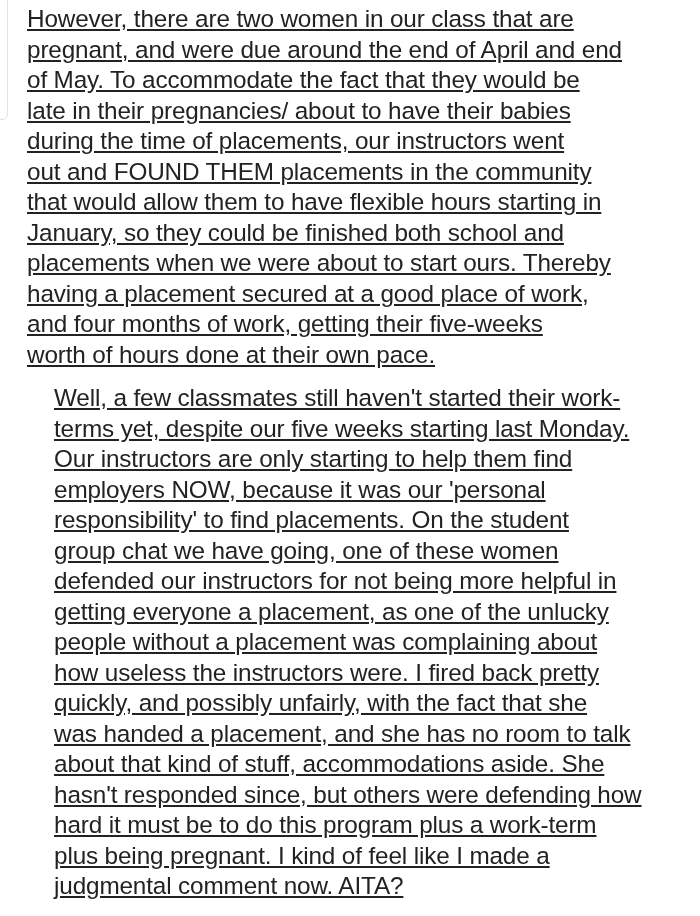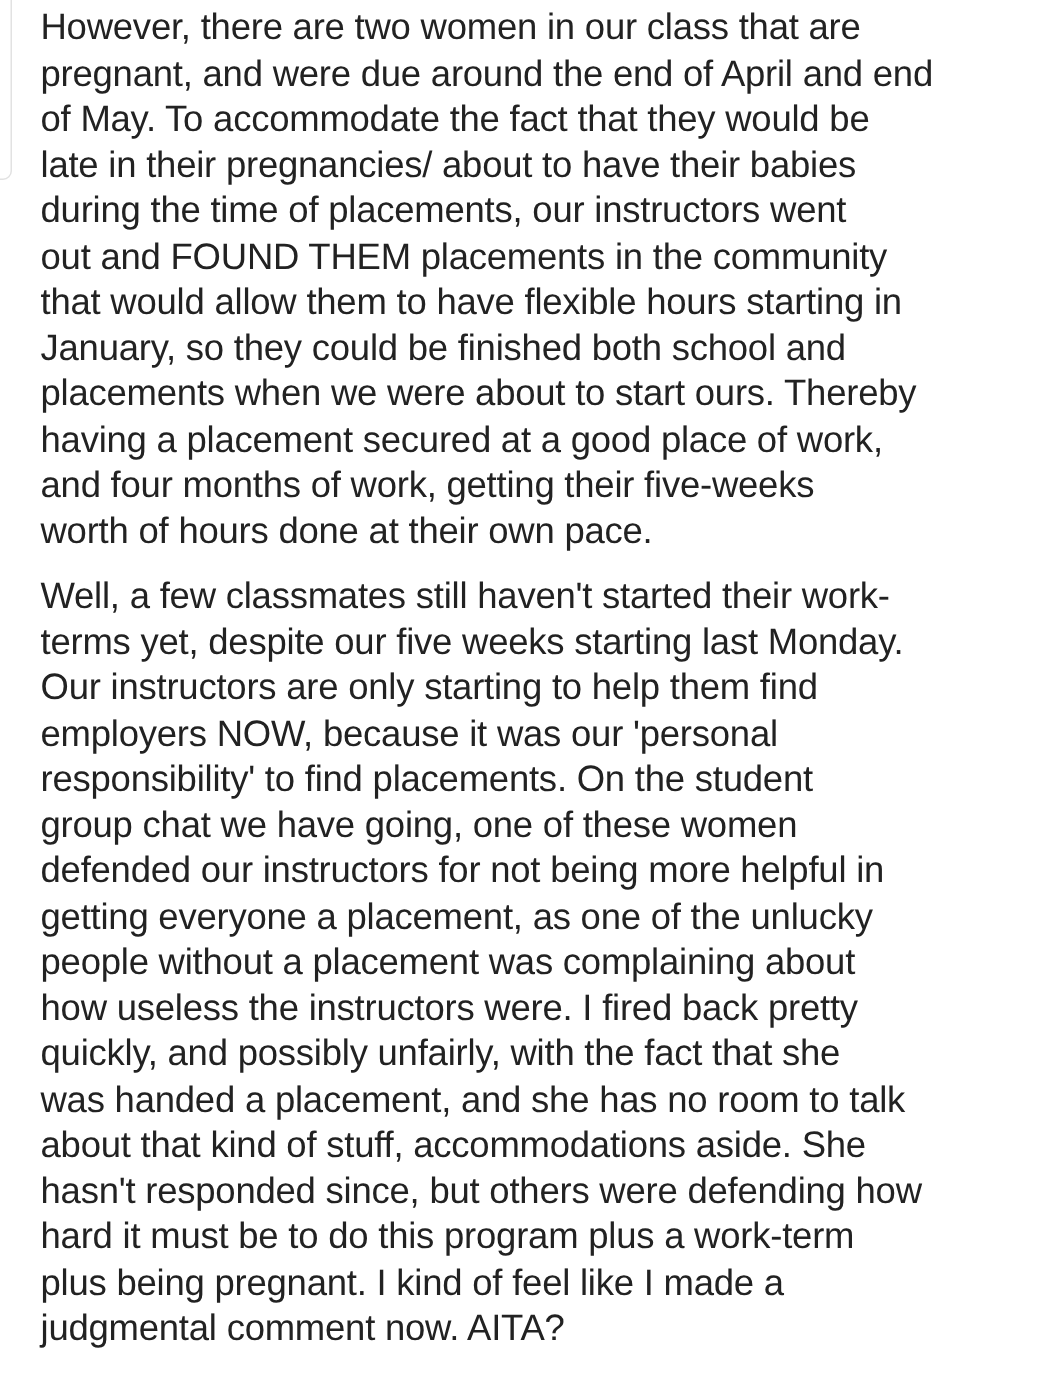--- a/index.html
+++ b/index.html
@@ -25,23 +25,25 @@
       border-radius: 6px;
     }
     .post-body {
       position: absolute;
       left: 27px;
       top: 4px;
       width: 673px;
     }
     .paragraph {
       margin: 0;
+      text-decoration: underline;
     }
     .paragraph + .paragraph {
       margin-top: 13px;
+      margin-left: 27px;
     }
     .line {
       display: block;
       white-space: nowrap;
       font-size: 24.5px;
       line-height: 30.5px;
       letter-spacing: -0.15px;
       transform-origin: left center;
     }
   </style>

